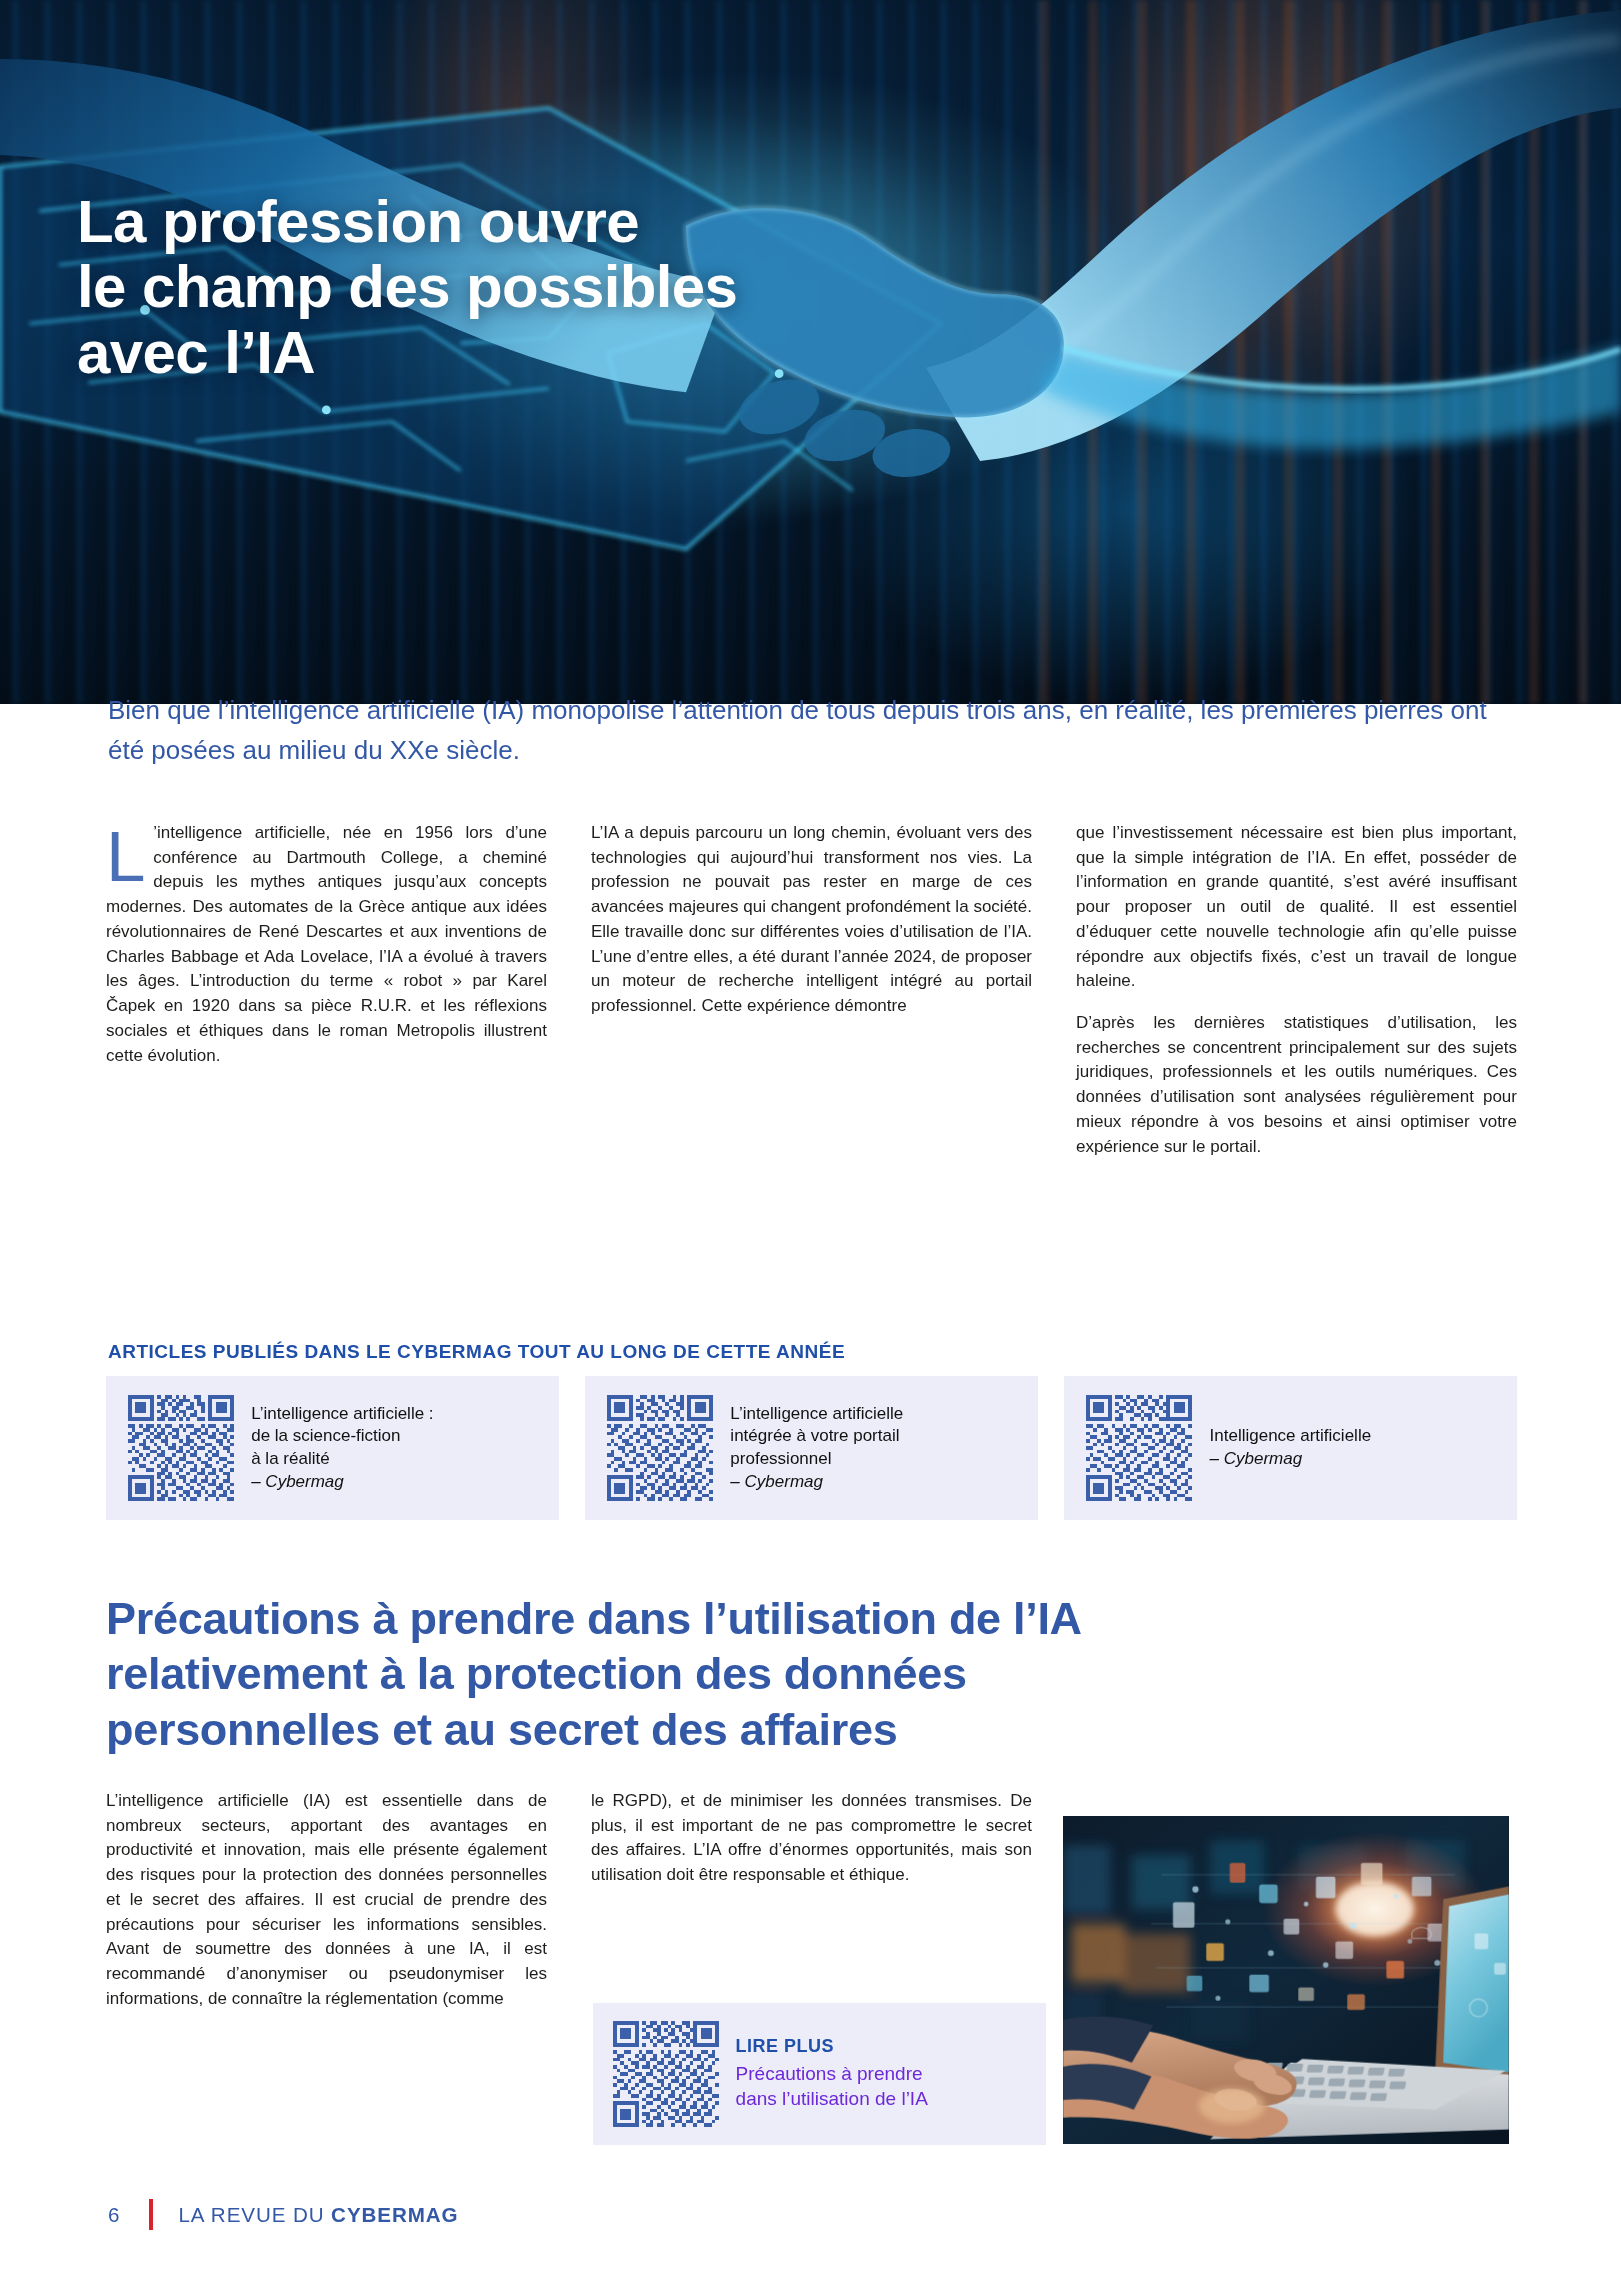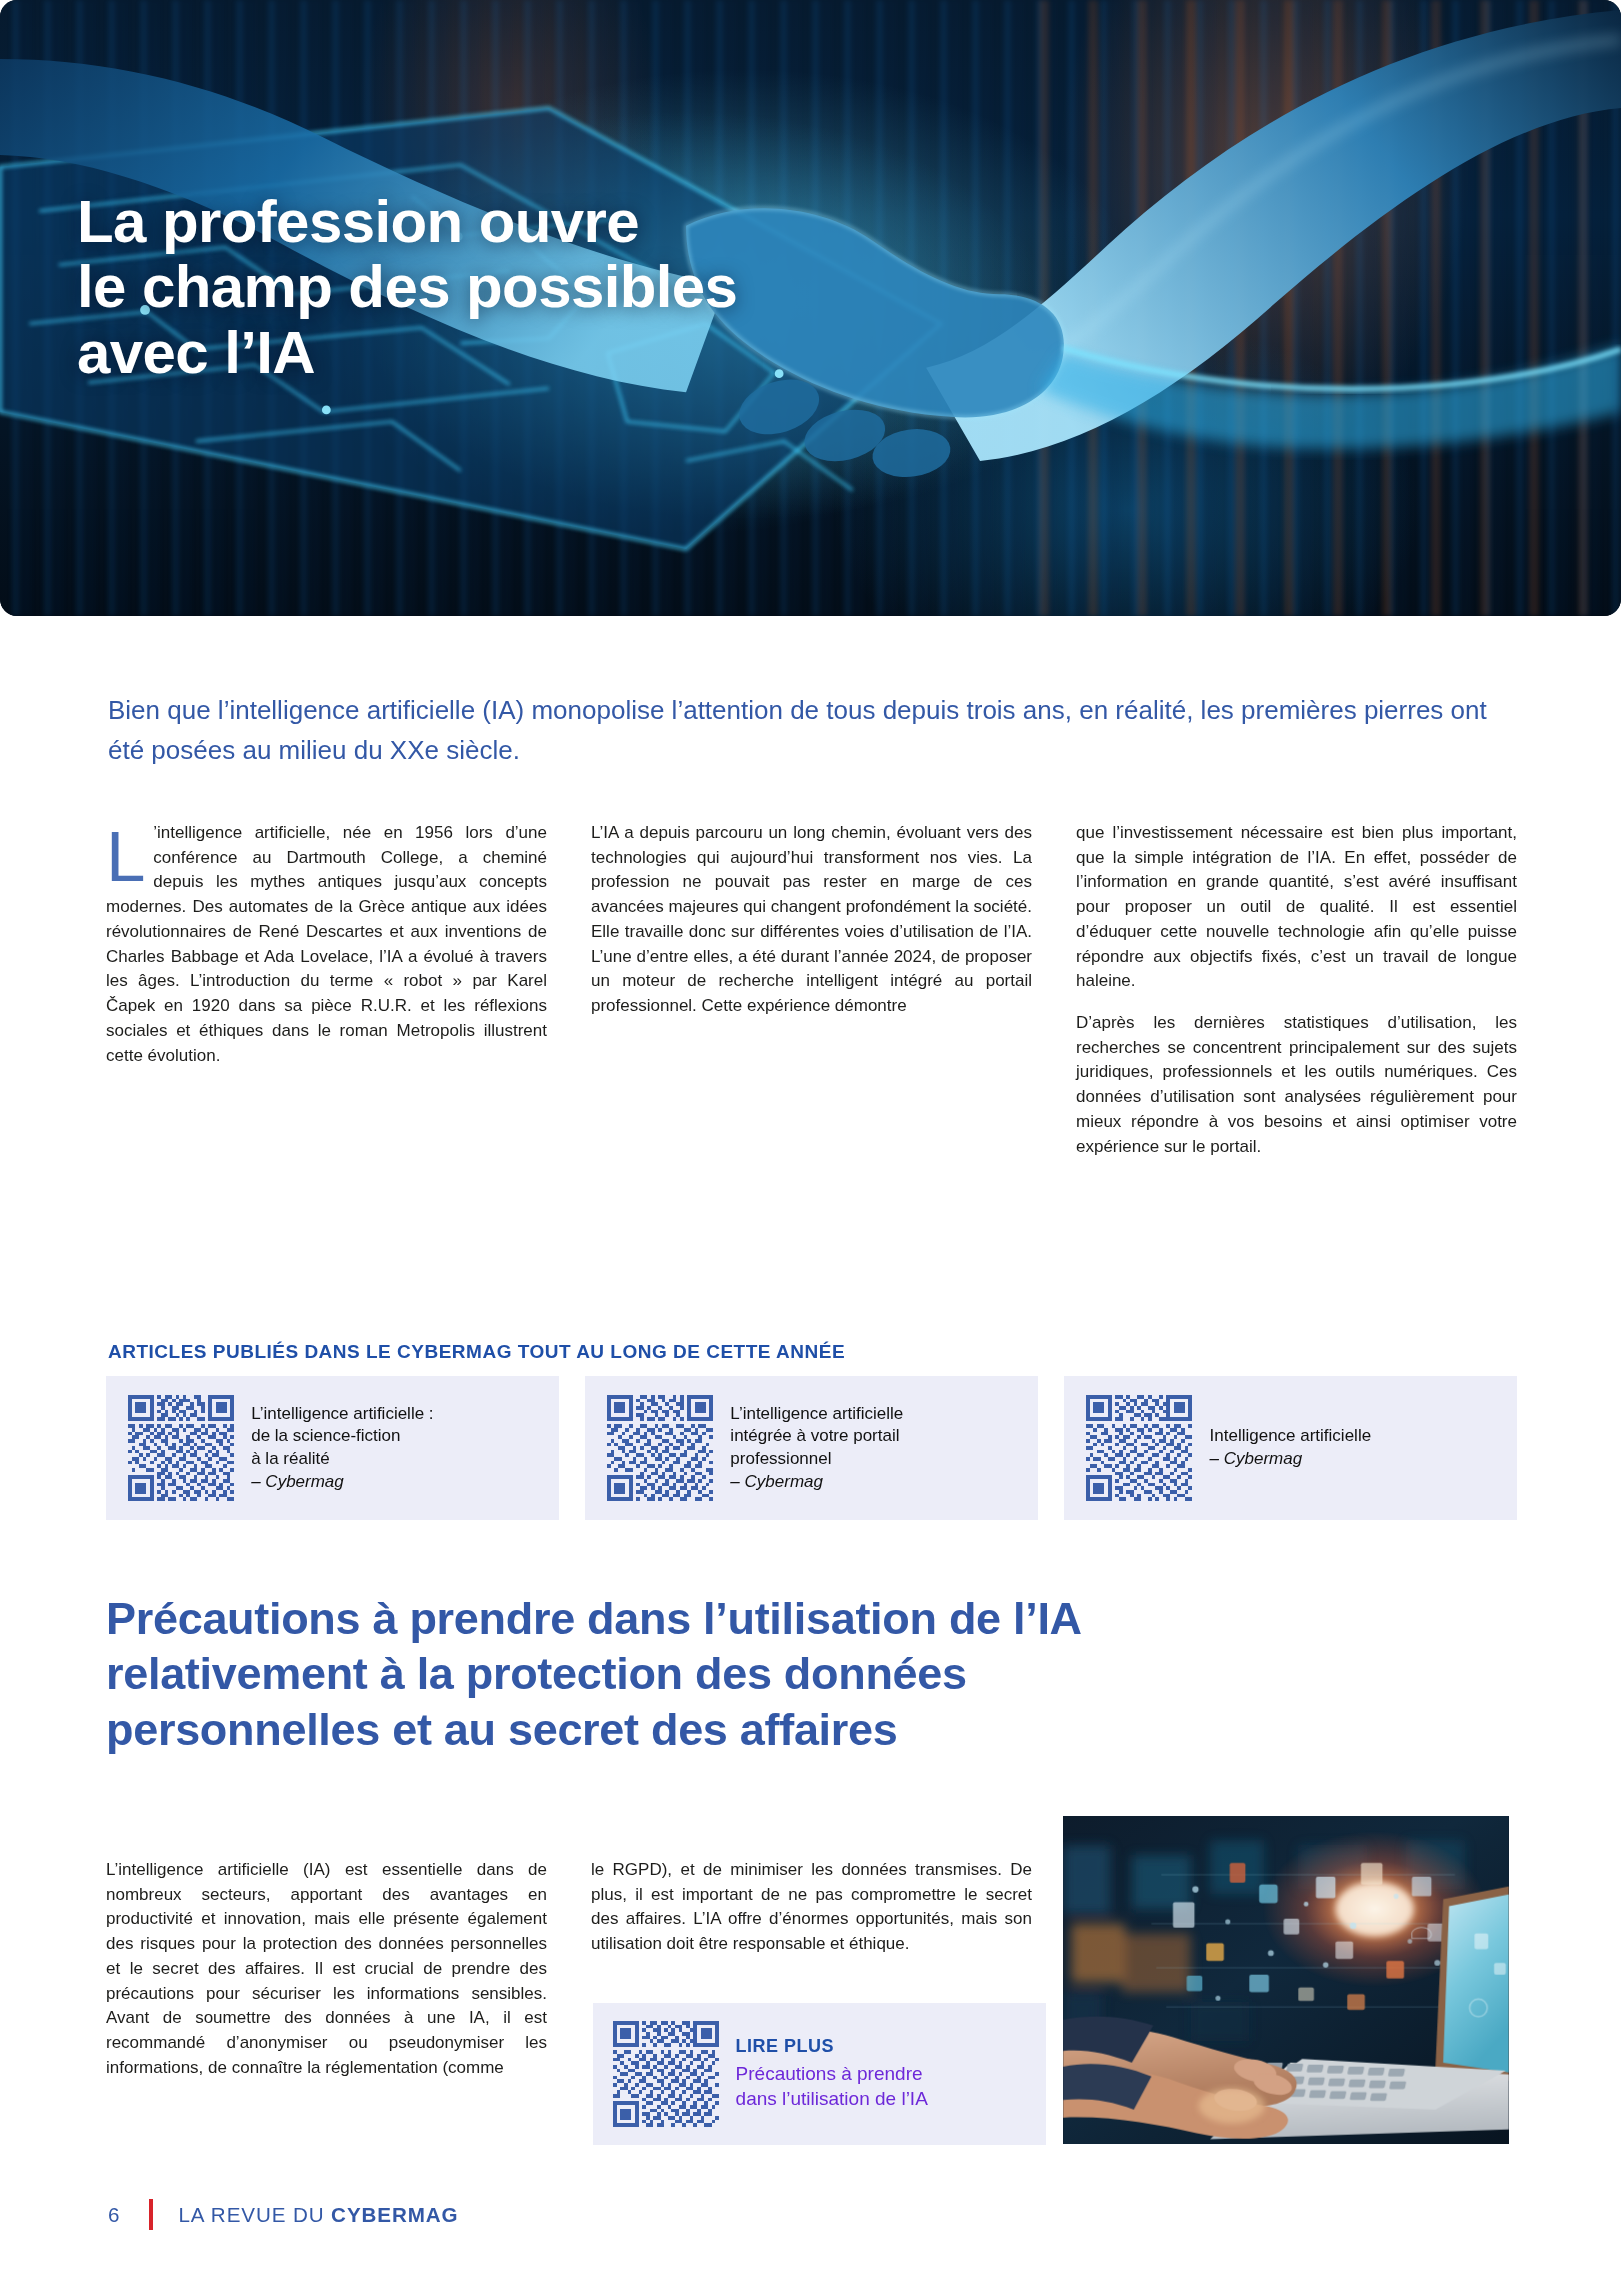--- a/index.html
+++ b/index.html
@@ -13,24 +13,23 @@
     font-family: "Liberation Sans", sans-serif;
     color: #1a1a1a;
     position: relative;
     overflow: hidden;
   }
 
   
   .hero {
     position: relative;
     width: 1621px;
-    height: 616px;
+    height: 704px;
     overflow: hidden;
     background: #04101f;
-    border-radius: 17px;
   }
   .hero-canvas {
     position: absolute;
     inset: 0;
     background:
       radial-gradient(ellipse 294px 412px at 1264px 167px, rgba(255,130,60,.30), rgba(255,130,60,0) 70%),
       radial-gradient(ellipse 216px 294px at 510px 108px, rgba(255,120,50,.20), rgba(255,120,50,0) 70%),
       radial-gradient(ellipse 510px 294px at 686px 323px, rgba(40,190,255,.40), rgba(40,190,255,0) 72%),
       radial-gradient(ellipse 392px 255px at 1127px 510px, rgba(30,170,255,.30), rgba(30,170,255,0) 75%),
       linear-gradient(180deg, #061a2e 0%, #05203a 35%, #041424 70%, #030d18 100%);
@@ -156,21 +155,21 @@
     font-weight: 700;
     line-height: 1.23;
     letter-spacing: -0.3px;
     white-space: pre-line;
   }
 
   
   .cols2 {
     position: absolute;
     left: 106px;
-    top: 1858px;
+    top: 1789px;
     width: 1411px;
     display: flex;
     gap: 44px;
   }
   .cols2 .col { width: 441px; }
   .cols2 .col p {
     margin: 0 0 15.7px 0;
     font-size: 17px;
     line-height: 1.455;
     text-align: justify;

